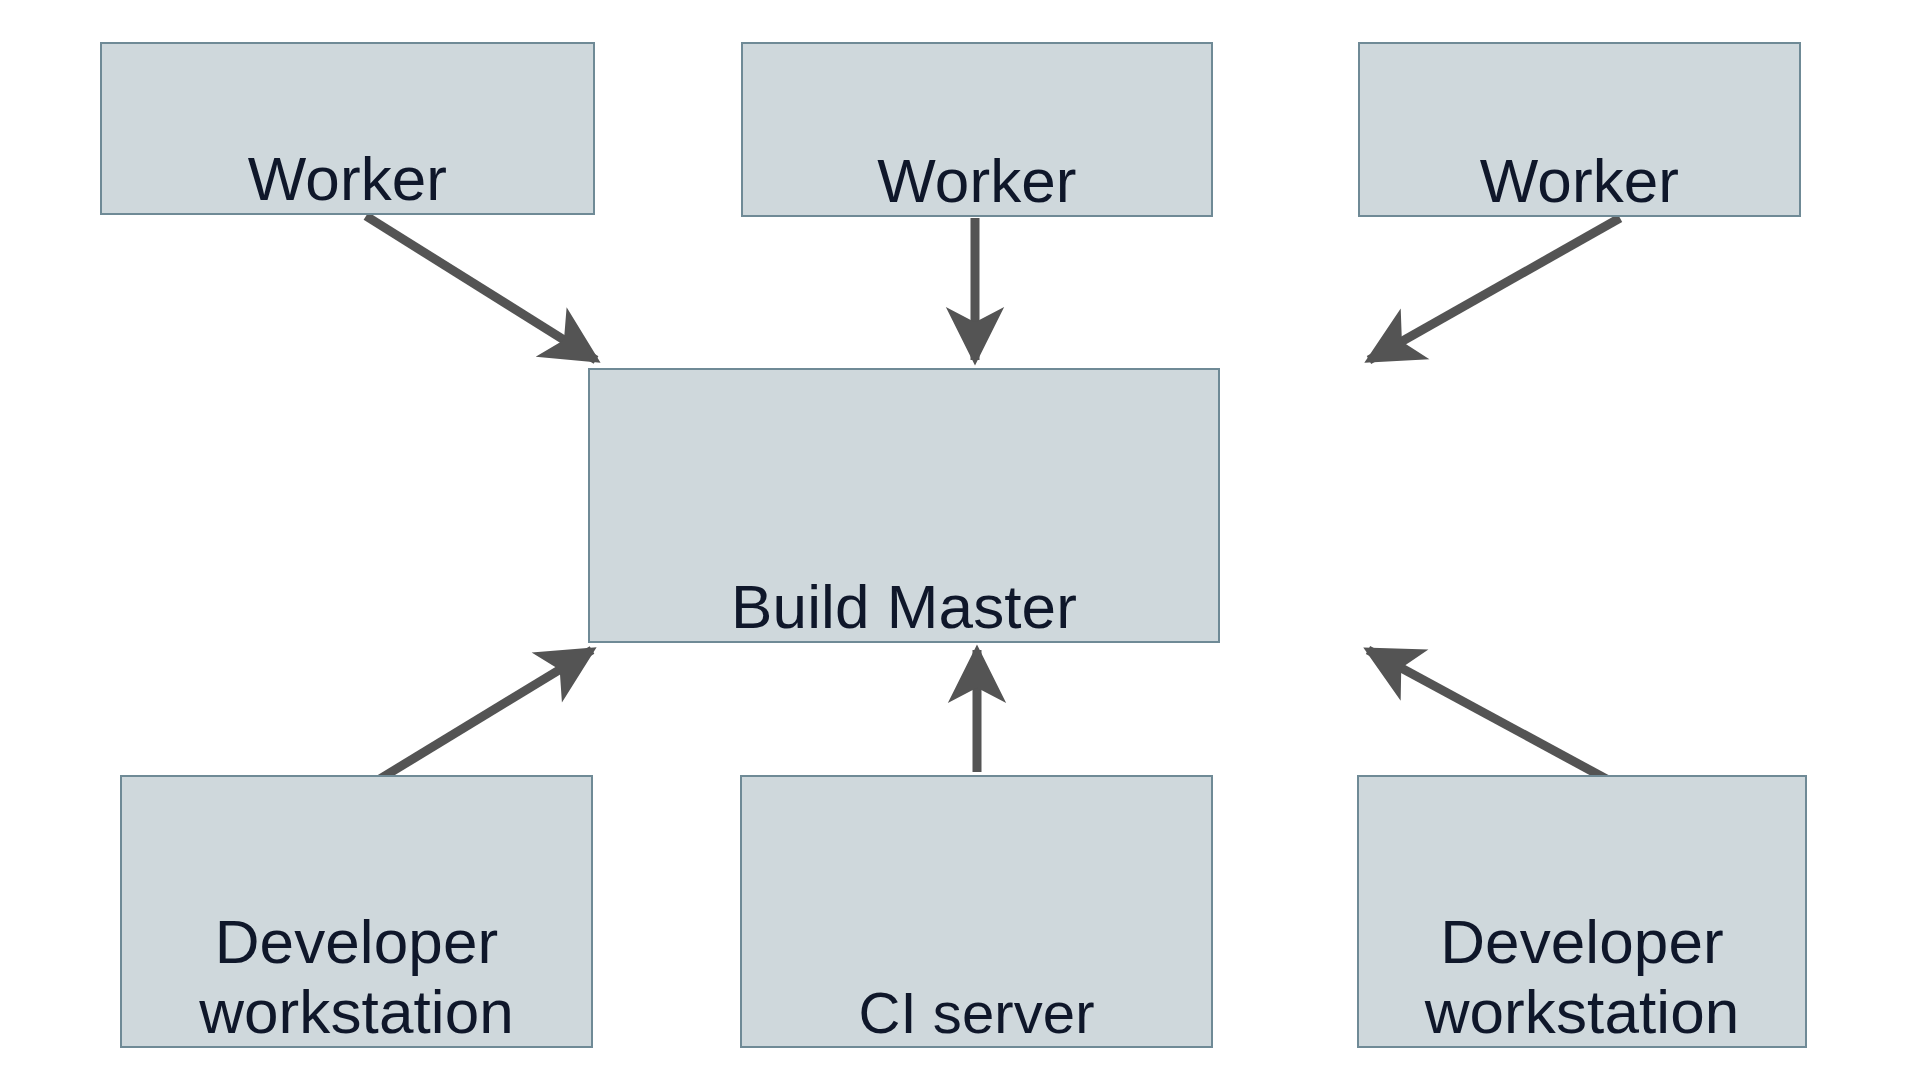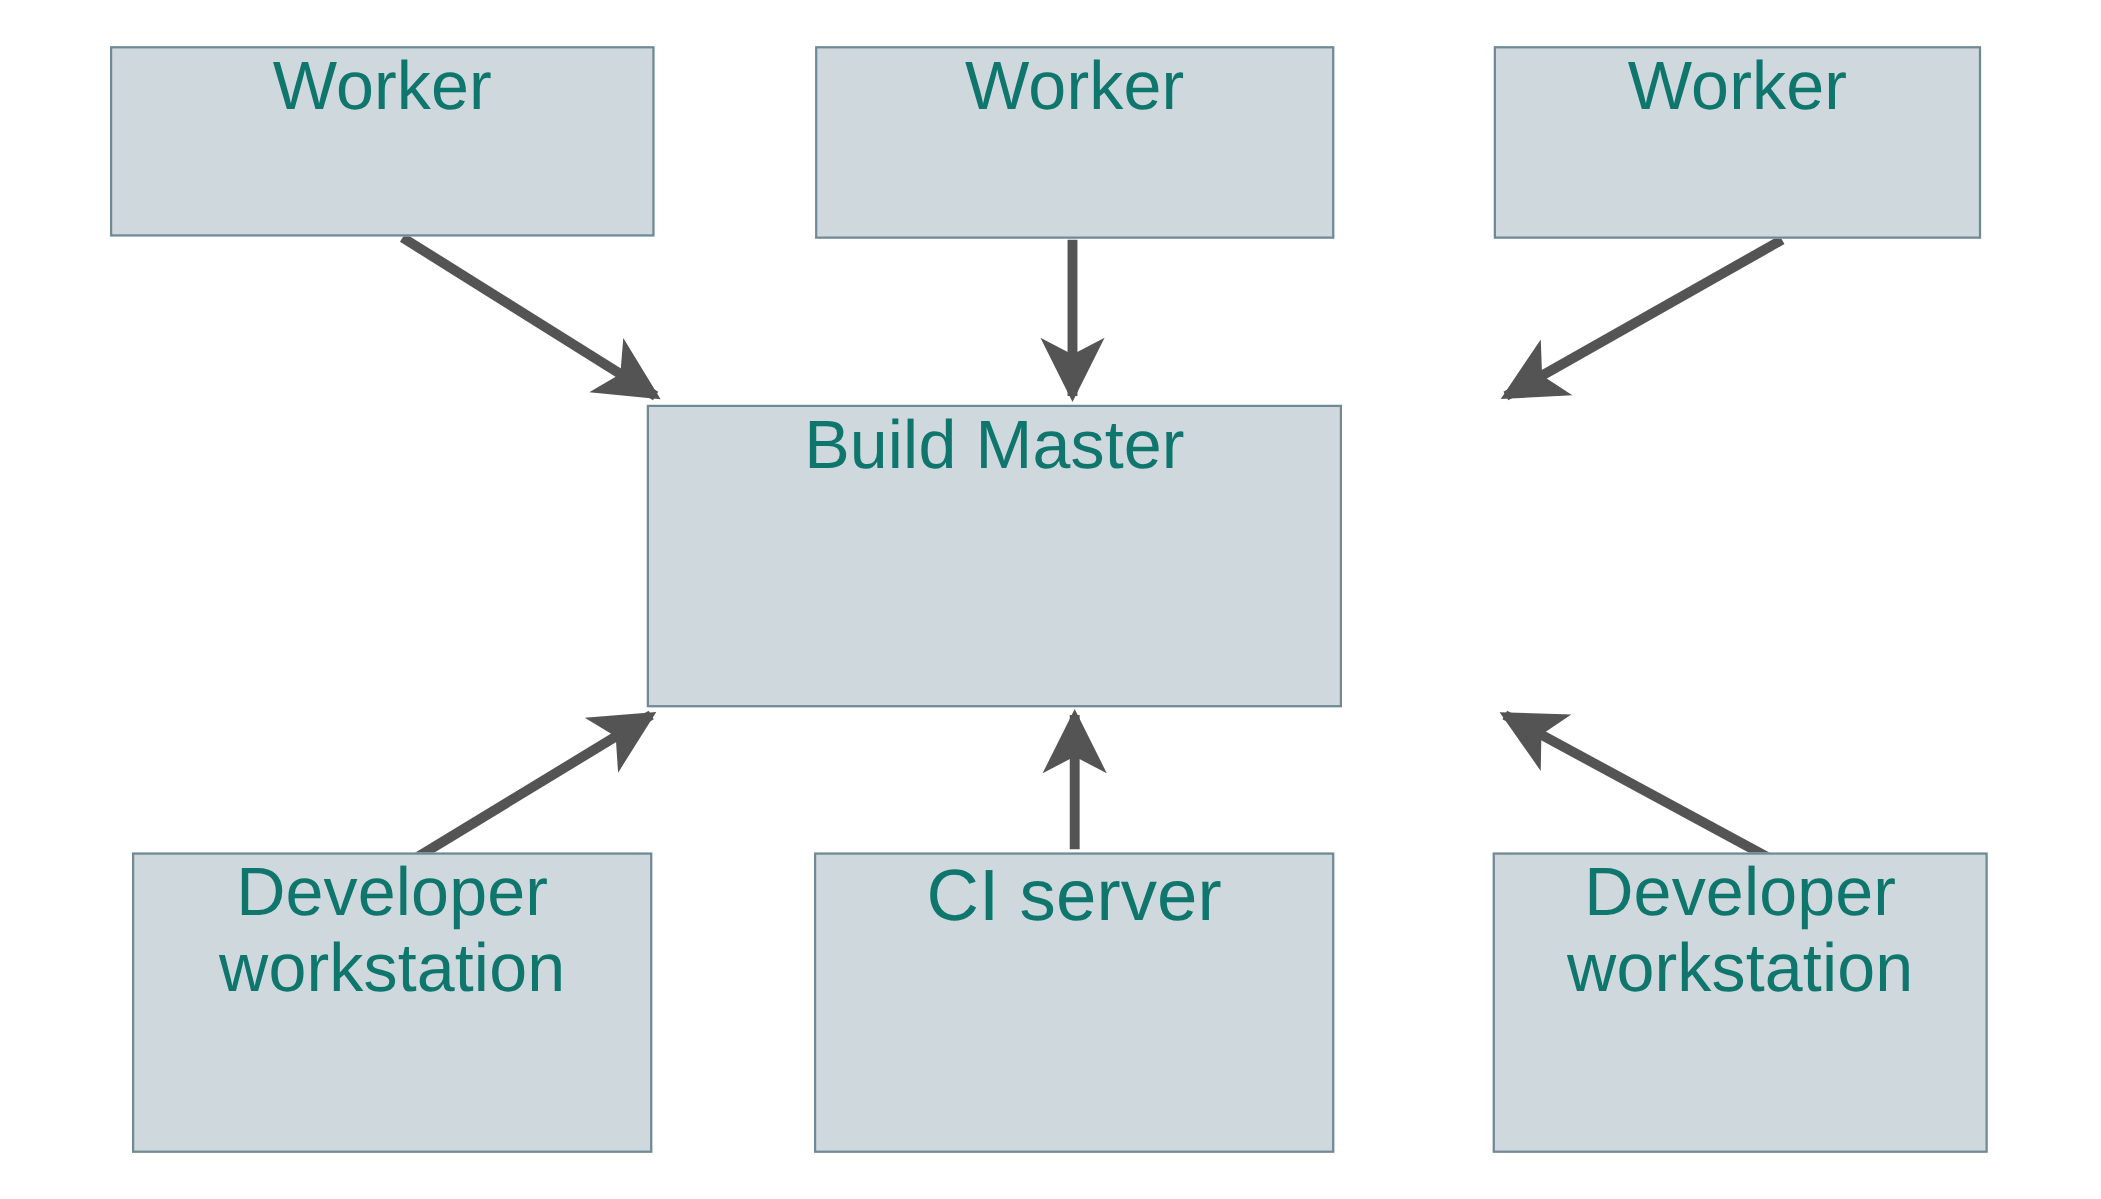--- a/index.html
+++ b/index.html
@@ -25,24 +25,24 @@
     width: 1910px;
     height: 1090px;
     pointer-events: none;
   }
   .node {
     position: absolute;
     box-sizing: border-box;
     background: #cfd8dc;
     border: 2px solid #6f8a96;
     display: flex;
-    align-items: flex-start;
+    align-items: flex-end;
     justify-content: center;
     text-align: center;
-    color: #0f766e;
+    color: #0f172a;
     line-height: 1.12;
     white-space: pre-line;
     letter-spacing: 0.1px;
   }
   .node-label {
     display: block;
     width: 100%;
     padding: 0 10px;
     box-sizing: border-box;
     white-space: pre-line;
@@ -51,21 +51,21 @@
   
   #node-worker-1 { left: 100px;  top: 42px;  width: 495px; height: 173px; font-size: 62px; }
   #node-worker-2 { left: 741px;  top: 42px;  width: 472px; height: 175px; font-size: 62px; }
   #node-worker-3 { left: 1358px; top: 42px;  width: 443px; height: 175px; font-size: 62px; }
 
   
   #node-build-master { left: 588px; top: 368px; width: 632px; height: 275px; font-size: 62px; }
 
   
   #node-dev-workstation-1 { left: 120px;  top: 775px; width: 473px; height: 273px; font-size: 62px; }
-  #node-ci-server         { left: 740px;  top: 775px; width: 473px; height: 273px; font-size: 66px; }
+  #node-ci-server         { left: 740px;  top: 775px; width: 473px; height: 273px; font-size: 58px; }
   #node-dev-workstation-2 { left: 1357px; top: 775px; width: 450px; height: 273px; font-size: 62px; }
 </style>
 </head>
 <body>
 
 <div id="diagram-canvas">
 
   <svg id="edges-layer" viewBox="0 0 1910 1090" width="1910" height="1090" xmlns="http://www.w3.org/2000/svg">
     <defs>
       <marker id="arrow-head" viewBox="0 0 12 12" refX="10.4" refY="6" markerWidth="7.2" markerHeight="7.2" orient="auto-start-reverse">

